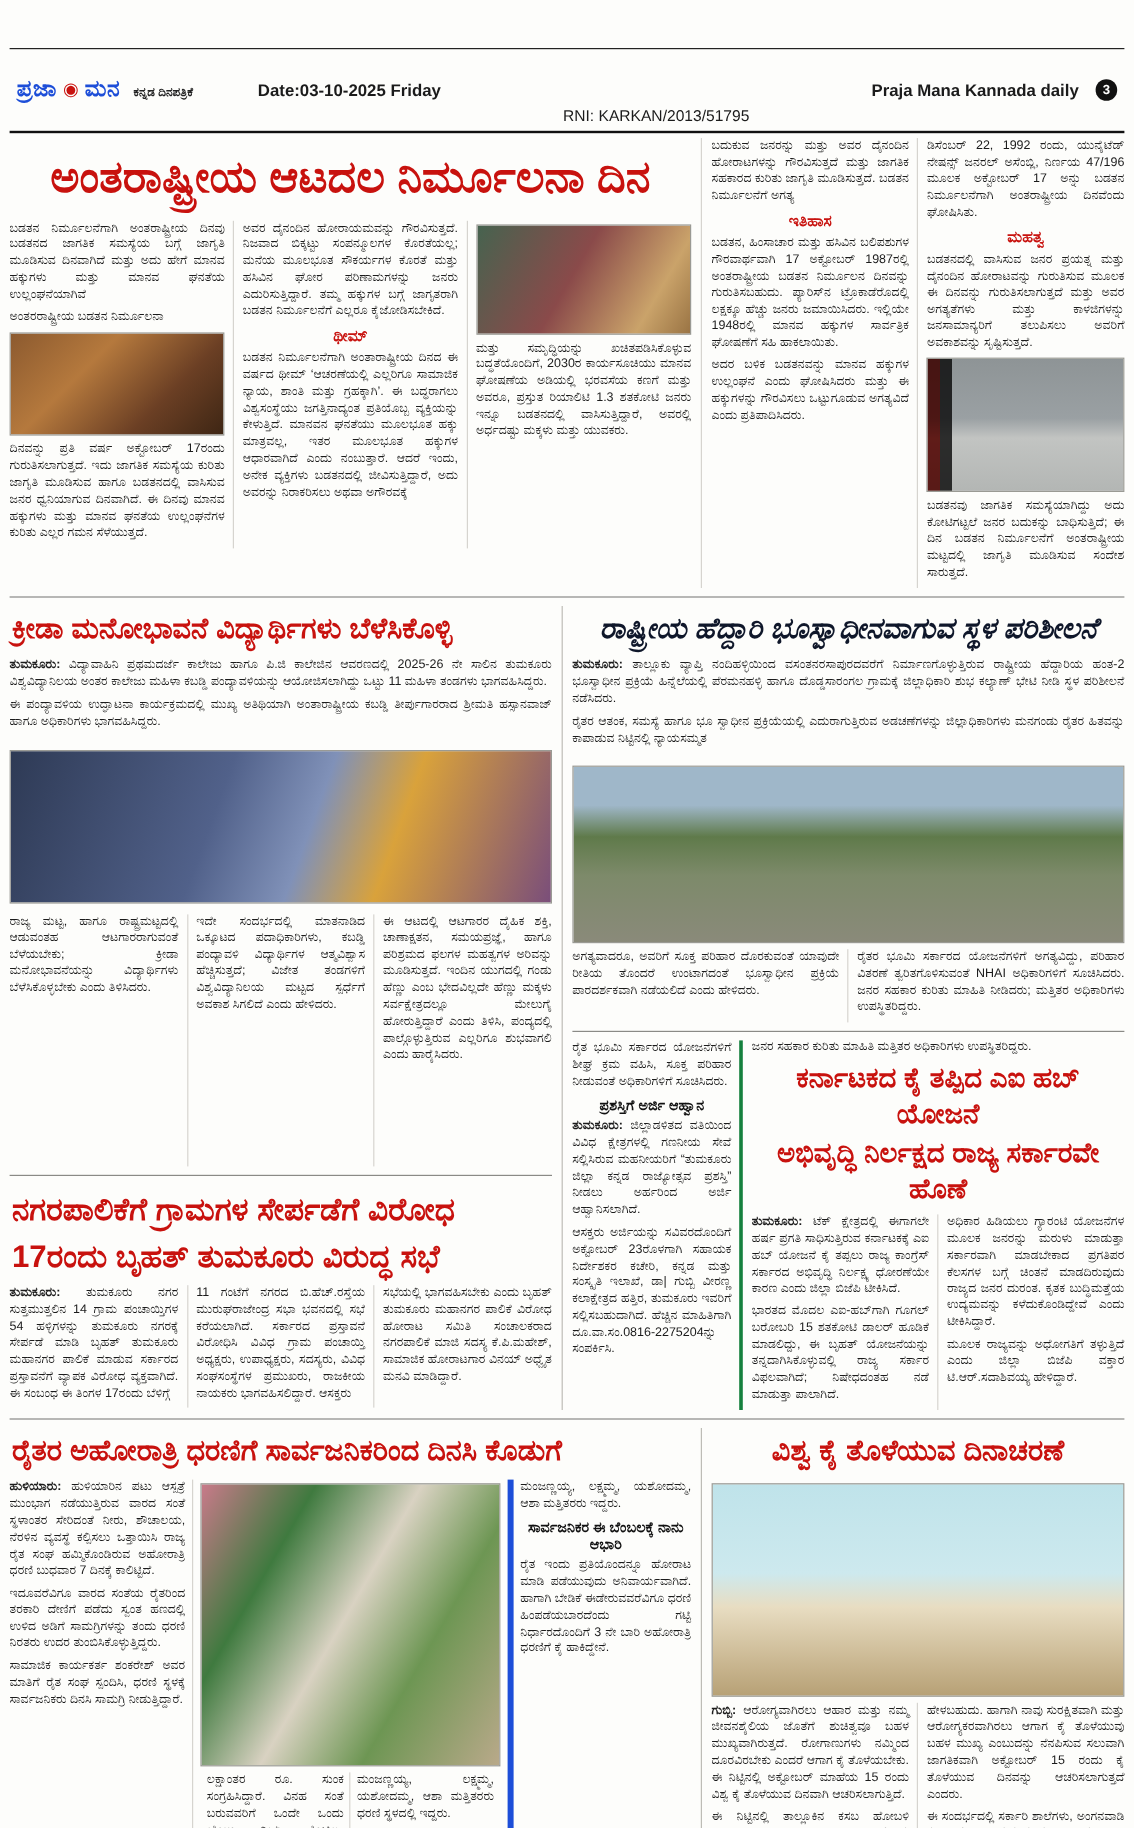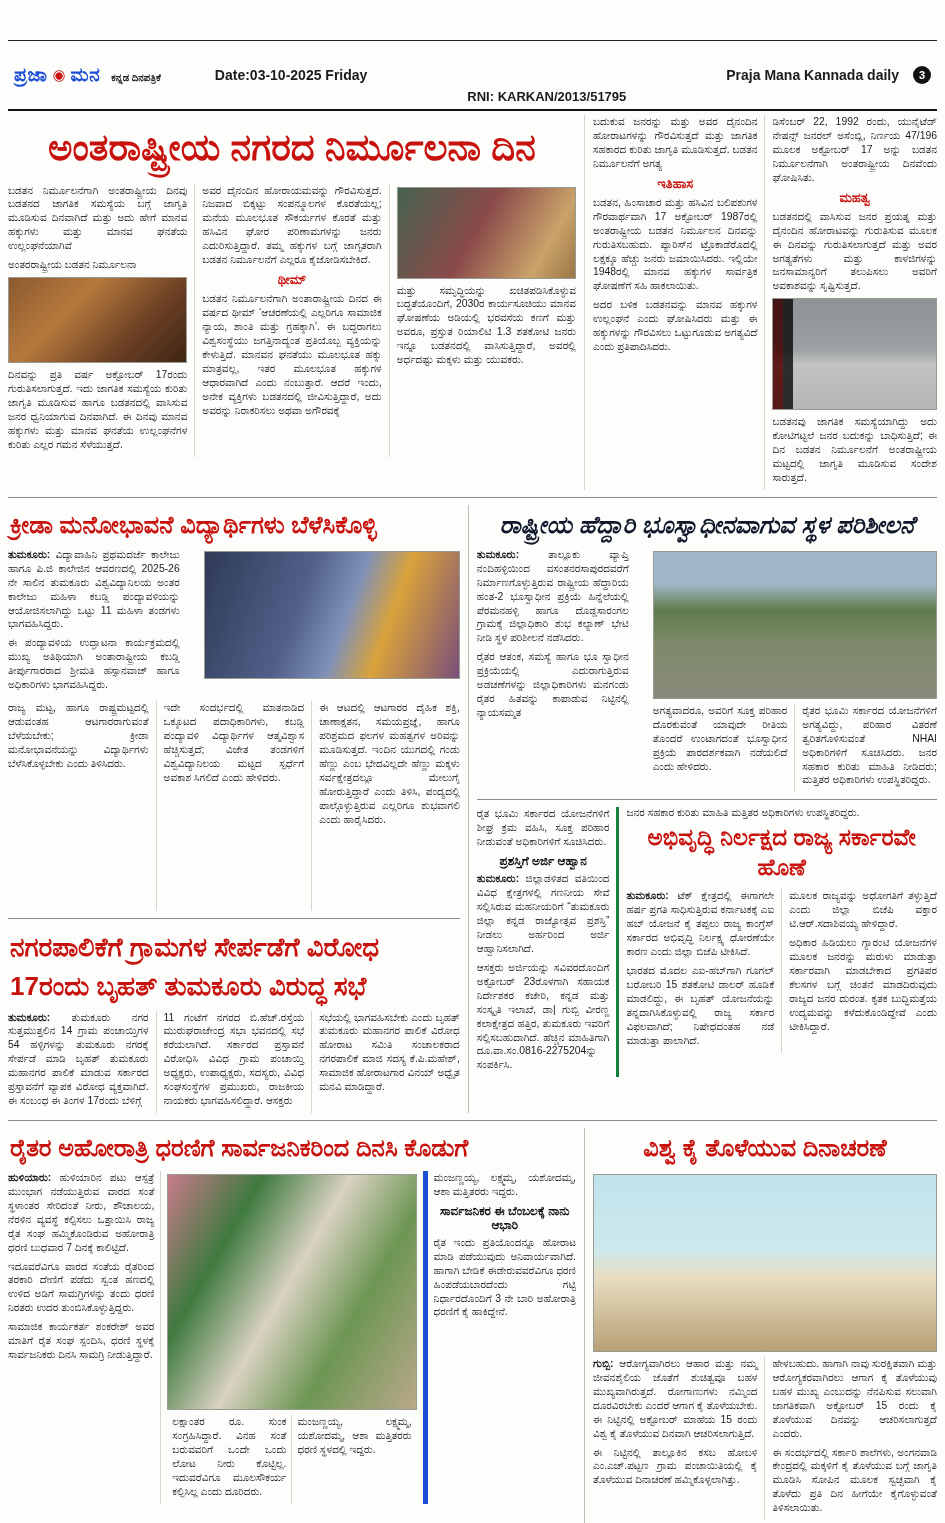--- a/index.html
+++ b/index.html
@@ -13,21 +13,21 @@
   .mast {
     display:flex; align-items:center; gap:14px;
     border-top:1.5px solid #222; border-bottom:2.5px solid #111;
     padding:4px 6px 5px 6px; margin-bottom:4px;
   }
   .logo { display:flex; align-items:baseline; gap:5px; white-space:nowrap; }
   .logo-txt { font-weight:bold; font-size:19px; letter-spacing:.5px; color:#1d4ed8; }
   .emblem { color:#c8120e; font-size:15px; line-height:1; align-self:center; }
   .tagline { font-size:10px; font-weight:bold; color:#222; margin-left:6px; }
   .mast-date { font-weight:bold; font-size:14px; margin-left:40px; }
-  .mast-rni { font-weight:bold; font-size:13px; margin-left:auto;margin-top:44px; }
+  .mast-rni { font-weight:normal; font-size:13px; margin-left:auto;margin-top:44px; }
   .mast-name { font-weight:bold; font-size:14px; margin-left:auto; }
   .page-circle {
     width:18px; height:18px; border-radius:50%; background:#111; color:#fff;
     font-size:11px; font-weight:bold; display:flex; align-items:center; justify-content:center;
     flex:none;
   }
   
   .cols { display:flex; }
   .col { flex:1; padding:0 7px; }
   .col + .col { border-left:1px solid #d6d4cf; }
@@ -55,21 +55,21 @@
   .ph5 { height:122px; background:linear-gradient(180deg,#9fb7c9 0%,#9fb7c9 22%,#5f7a4a 40%,#7d8a6a 62%,#8a8a7a 100%); }
   .ph6 { height:236px; background:linear-gradient(120deg,#c97a8a 0%,#3f7a3f 25%,#d9d2c2 48%,#6d9653 70%,#b9a98a 100%); }
   .ph7 { height:178px; background:linear-gradient(180deg,#bfe3ea 0%,#cde9ee 42%,#e8ddc2 58%,#c9b690 85%,#b7a176 100%); }
   
   .a1-wrap { display:flex; min-height:352px; }
   .a1-left { width:62%; padding-right:8px; }
   .a1-right { width:38%; border-left:1px solid #d6d4cf; padding-left:8px; }
   .row2 { display:flex; margin-top:4px; }
   .row2-left { width:49.5%; padding-right:8px; }
   .row2-right { width:50.5%; border-left:1px solid #bdbcb6; padding-left:8px; }
-  .media-row { display:flex; gap:24px; margin-bottom:4px; }
+  .media-row { display:flex; gap:8px; margin-bottom:4px;flex-direction:column; }
   .media-row .txt { flex:0 0 38%; }
   .media-row .pic { flex:1; }
   .ai-row { display:flex; margin-top:6px; }
   .ai-notice { width:31%; padding-right:7px; border-right:3px solid #15803d; }
   .ai-art { width:69%; padding-left:7px; }
   .row3 { display:flex; margin-top:6px; min-height:452px; }
   .row3-left { width:62%; padding-right:8px; }
   .row3-right { width:38%; border-left:1px solid #bdbcb6; padding-left:8px; }
   .farm-body { display:flex; }
   .farm-c1 { width:27%; padding-right:6px; border-right:1px solid #d6d4cf; }
@@ -93,21 +93,21 @@
     </div>
     <div class="mast-date">Date:03-10-2025 Friday</div>
     <div class="mast-rni">RNI: KARKAN/2013/51795</div>
     <div class="mast-name">Praja Mana Kannada daily</div>
     <div class="page-circle">3</div>
   </header>
 
   <section>
     <div class="a1-wrap">
       <div class="a1-left">
-        <h1 class="hl-red hl-main">ಅಂತರಾಷ್ಟ್ರೀಯ ನಗರದ ನಿರ್ಮೂಲನಾ ದಿನ</h1>
+        <h1 class="hl-red hl-main">ಅಂತರಾಷ್ಟ್ರೀಯ ಆಟದಲ ನಿರ್ಮೂಲನಾ ದಿನ</h1>
         <div class="cols">
           <div class="col">
             <p class="body">ಬಡತನ ನಿರ್ಮೂಲನೆಗಾಗಿ ಅಂತರಾಷ್ಟ್ರೀಯ ದಿನವು ಬಡತನದ ಜಾಗತಿಕ ಸಮಸ್ಯೆಯ ಬಗ್ಗೆ ಜಾಗೃತಿ ಮೂಡಿಸುವ ದಿನವಾಗಿದೆ ಮತ್ತು ಅದು ಹೇಗೆ ಮಾನವ ಹಕ್ಕುಗಳು ಮತ್ತು ಮಾನವ ಘನತೆಯ ಉಲ್ಲಂಘನೆಯಾಗಿವೆ</p>
             <p class="body">ಅಂತರರಾಷ್ಟ್ರೀಯ ಬಡತನ ನಿರ್ಮೂಲನಾ</p>
             <div class="ph ph1"></div>
             <p class="body">ದಿನವನ್ನು ಪ್ರತಿ ವರ್ಷ ಅಕ್ಟೋಬರ್ 17ರಂದು ಗುರುತಿಸಲಾಗುತ್ತದೆ. ಇದು ಜಾಗತಿಕ ಸಮಸ್ಯೆಯ ಕುರಿತು ಜಾಗೃತಿ ಮೂಡಿಸುವ ಹಾಗೂ ಬಡತನದಲ್ಲಿ ವಾಸಿಸುವ ಜನರ ಧ್ವನಿಯಾಗುವ ದಿನವಾಗಿದೆ. ಈ ದಿನವು ಮಾನವ ಹಕ್ಕುಗಳು ಮತ್ತು ಮಾನವ ಘನತೆಯ ಉಲ್ಲಂಘನೆಗಳ ಕುರಿತು ಎಲ್ಲರ ಗಮನ ಸೆಳೆಯುತ್ತದೆ.</p>
           </div>
           <div class="col">
             <p class="body">ಅವರ ದೈನಂದಿನ ಹೋರಾಯಮವನ್ನು ಗೌರವಿಸುತ್ತದೆ. ನಿಜವಾದ ಬಿಕ್ಕಟ್ಟು ಸಂಪನ್ಮೂಲಗಳ ಕೊರತೆಯಲ್ಲ; ಮನೆಯ ಮೂಲಭೂತ ಸೌಕರ್ಯಗಳ ಕೊರತೆ ಮತ್ತು ಹಸಿವಿನ ಘೋರ ಪರಿಣಾಮಗಳನ್ನು ಜನರು ಎದುರಿಸುತ್ತಿದ್ದಾರೆ. ತಮ್ಮ ಹಕ್ಕುಗಳ ಬಗ್ಗೆ ಜಾಗೃತರಾಗಿ ಬಡತನ ನಿರ್ಮೂಲನೆಗೆ ಎಲ್ಲರೂ ಕೈಜೋಡಿಸಬೇಕಿದೆ.</p>
             <div class="subhead">ಥೀಮ್</div>
@@ -216,29 +216,30 @@
 
         <aside class="ai-notice">
           <p class="body">ರೈತ ಭೂಮಿ ಸರ್ಕಾರದ ಯೋಜನೆಗಳಿಗೆ ಶೀಘ್ರ ಕ್ರಮ ವಹಿಸಿ, ಸೂಕ್ತ ಪರಿಹಾರ ನೀಡುವಂತೆ ಅಧಿಕಾರಿಗಳಿಗೆ ಸೂಚಿಸಿದರು.</p>
           <div class="minihead">ಪ್ರಶಸ್ತಿಗೆ ಅರ್ಜಿ ಆಹ್ವಾನ</div>
           <p class="body"><b>ತುಮಕೂರು:</b> <span>ಜಿಲ್ಲಾಡಳಿತದ ವತಿಯಿಂದ ವಿವಿಧ ಕ್ಷೇತ್ರಗಳಲ್ಲಿ ಗಣನೀಯ ಸೇವೆ ಸಲ್ಲಿಸಿರುವ ಮಹನೀಯರಿಗೆ “ತುಮಕೂರು ಜಿಲ್ಲಾ ಕನ್ನಡ ರಾಜ್ಯೋತ್ಸವ ಪ್ರಶಸ್ತಿ” ನೀಡಲು ಅರ್ಹರಿಂದ ಅರ್ಜಿ ಆಹ್ವಾನಿಸಲಾಗಿದೆ.</span></p>
           <p class="body">ಆಸಕ್ತರು ಅರ್ಜಿಯನ್ನು ಸವಿವರದೊಂದಿಗೆ ಅಕ್ಟೋಬರ್ 23ರೊಳಗಾಗಿ ಸಹಾಯಕ ನಿರ್ದೇಶಕರ ಕಚೇರಿ, ಕನ್ನಡ ಮತ್ತು ಸಂಸ್ಕೃತಿ ಇಲಾಖೆ, ಡಾ| ಗುಬ್ಬಿ ವೀರಣ್ಣ ಕಲಾಕ್ಷೇತ್ರದ ಹತ್ತಿರ, ತುಮಕೂರು ಇವರಿಗೆ ಸಲ್ಲಿಸಬಹುದಾಗಿದೆ. ಹೆಚ್ಚಿನ ಮಾಹಿತಿಗಾಗಿ ದೂ.ವಾ.ಸಂ.0816-2275204ನ್ನು ಸಂಪರ್ಕಿಸಿ.</p>
         </aside>
 
         <section class="ai-art">
           <p class="tail-line">ಜನರ ಸಹಕಾರ ಕುರಿತು ಮಾಹಿತಿ ಮತ್ತಿತರ ಅಧಿಕಾರಿಗಳು ಉಪಸ್ಥಿತರಿದ್ದರು.</p>
+          <h2 class="hl-red hl-two" style="margin-bottom:0; padding-bottom:0;">ಕರ್ನಾಟಕದ ಕೈ ತಪ್ಪಿದ ಎಐ ಹಬ್ ಯೋಜನೆ</h2>
           <h2 class="hl-red hl-two" style="padding-top:2px;text-align:center;">ಅಭಿವೃದ್ಧಿ ನಿರ್ಲಕ್ಷದ ರಾಜ್ಯ ಸರ್ಕಾರವೇ ಹೊಣೆ</h2>
           <div class="cols">
             <div class="col">
               <p class="body"><b>ತುಮಕೂರು:</b> <span>ಟೆಕ್ ಕ್ಷೇತ್ರದಲ್ಲಿ ಈಗಾಗಲೇ ಹರ್ಷ ಪ್ರಗತಿ ಸಾಧಿಸುತ್ತಿರುವ ಕರ್ನಾಟಕಕ್ಕೆ ಎಐ ಹಬ್ ಯೋಜನೆ ಕೈ ತಪ್ಪಲು ರಾಜ್ಯ ಕಾಂಗ್ರೆಸ್ ಸರ್ಕಾರದ ಅಭಿವೃದ್ಧಿ ನಿರ್ಲಕ್ಷ್ಯ ಧೋರಣೆಯೇ ಕಾರಣ ಎಂದು ಜಿಲ್ಲಾ ಬಿಜೆಪಿ ಟೀಕಿಸಿದೆ.</span></p>
               <p class="body">ಭಾರತದ ಮೊದಲ ಎಐ-ಹಬ್‌ಗಾಗಿ ಗೂಗಲ್ ಬರೋಬರಿ 15 ಶತಕೋಟಿ ಡಾಲರ್ ಹೂಡಿಕೆ ಮಾಡಲಿದ್ದು, ಈ ಬೃಹತ್ ಯೋಜನೆಯನ್ನು ತನ್ನದಾಗಿಸಿಕೊಳ್ಳುವಲ್ಲಿ ರಾಜ್ಯ ಸರ್ಕಾರ ವಿಫಲವಾಗಿದೆ; ನಿಷೇಧದಂತಹ ನಡೆ ಮಾಡುತ್ತಾ ಪಾಲಾಗಿದೆ.</p>
             </div>
             <div class="col">
+              <p class="body">ಅಧಿಕಾರ ಹಿಡಿಯಲು ಗ್ಯಾರಂಟಿ ಯೋಜನೆಗಳ ಮೂಲಕ ಜನರನ್ನು ಮರುಳು ಮಾಡುತ್ತಾ ಸರ್ಕಾರವಾಗಿ ಮಾಡಬೇಕಾದ ಪ್ರಗತಿಪರ ಕೆಲಸಗಳ ಬಗ್ಗೆ ಚಿಂತನೆ ಮಾಡದಿರುವುದು ರಾಜ್ಯದ ಜನರ ದುರಂತ. ಕೃತಕ ಬುದ್ಧಿಮತ್ತೆಯ ಉದ್ಯಮವನ್ನು ಕಳೆದುಕೊಂಡಿದ್ದೇವೆ ಎಂದು ಟೀಕಿಸಿದ್ದಾರೆ.</p>
               <p class="body">ಮೂಲಕ ರಾಜ್ಯವನ್ನು ಅಧೋಗತಿಗೆ ತಳ್ಳುತ್ತಿದೆ ಎಂದು ಜಿಲ್ಲಾ ಬಿಜೆಪಿ ವಕ್ತಾರ ಟಿ.ಆರ್.ಸದಾಶಿವಯ್ಯ ಹೇಳಿದ್ದಾರೆ.</p>
-              <p class="body">ಅಧಿಕಾರ ಹಿಡಿಯಲು ಗ್ಯಾರಂಟಿ ಯೋಜನೆಗಳ ಮೂಲಕ ಜನರನ್ನು ಮರುಳು ಮಾಡುತ್ತಾ ಸರ್ಕಾರವಾಗಿ ಮಾಡಬೇಕಾದ ಪ್ರಗತಿಪರ ಕೆಲಸಗಳ ಬಗ್ಗೆ ಚಿಂತನೆ ಮಾಡದಿರುವುದು ರಾಜ್ಯದ ಜನರ ದುರಂತ. ಕೃತಕ ಬುದ್ಧಿಮತ್ತೆಯ ಉದ್ಯಮವನ್ನು ಕಳೆದುಕೊಂಡಿದ್ದೇವೆ ಎಂದು ಟೀಕಿಸಿದ್ದಾರೆ.</p>
             </div>
           </div>
         </section>
       </div>
     </div>
   </div>
 
   <div class="hrule"></div>
 
   <div class="row3">

